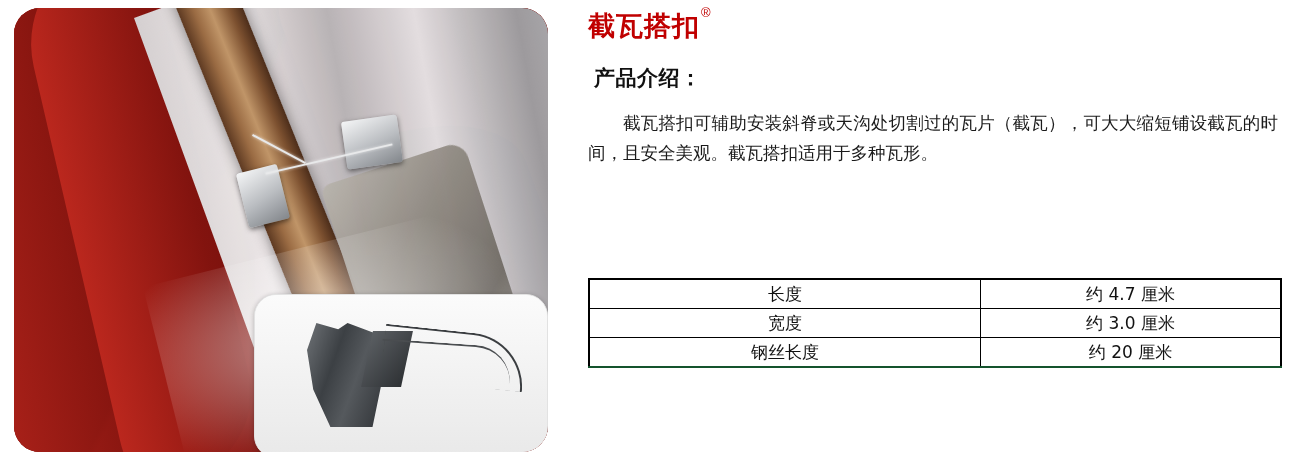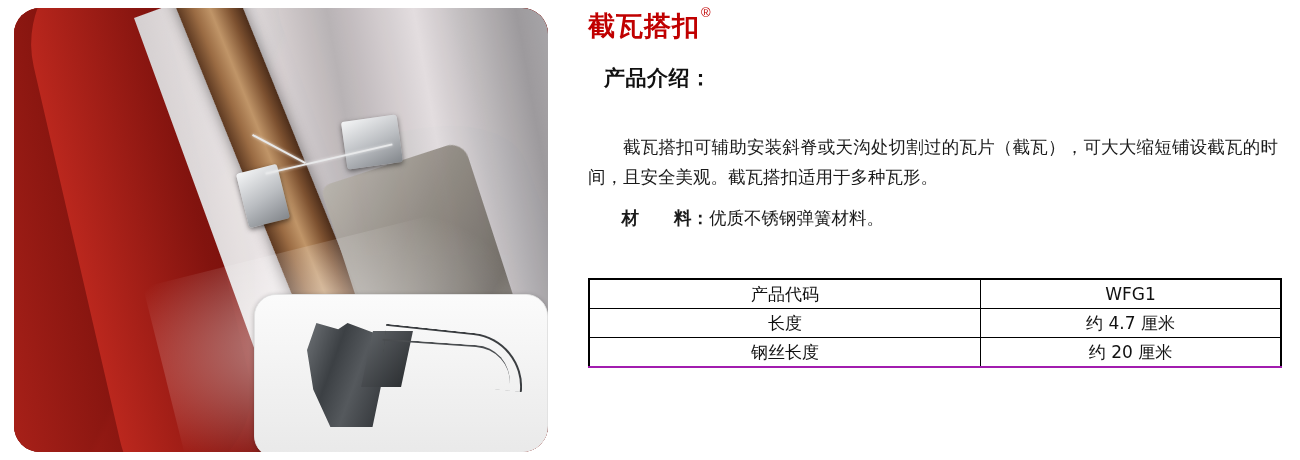--- a/index.html
+++ b/index.html
@@ -191,40 +191,39 @@
   .reg-mark {
     font-size: 13px;
     color: #c00000;
     vertical-align: super;
     position: relative;
     top: -12px;
     left: 1px;
   }
   .section-heading {
     position: absolute;
-    left: 16px;
+    left: 6px;
     top: 64px;
     font-family: "DejaVu Sans", "Liberation Sans", sans-serif;
     font-size: 21px;
     font-weight: bold;
     color: #111111;
     letter-spacing: .5px;
   }
   .body-para {
     position: absolute;
     left: 0;
     top: 108px;
     width: 690px;
     font-family: "DejaVu Sans", "Liberation Sans", sans-serif;
     font-size: 17.5px;
     line-height: 30px;
     color: #1a1a1a;
     text-indent: 2em;
     text-align: justify;
-    margin-top: 24px;
   }
   .spec-line {
     position: absolute;
     left: 0;
     font-family: "DejaVu Sans", "Liberation Sans", sans-serif;
     font-size: 17.5px;
     line-height: 28px;
     color: #1a1a1a;
     white-space: pre;
   }
@@ -255,21 +254,21 @@
     border-left: 2px solid #000;
     border-right: 1px solid #000;
   }
   .spec-table tr td:last-child {
     border-right: 2px solid #000;
   }
   .spec-table tr:first-child td {
     border-top: 2px solid #000;
   }
   .spec-table tr:last-child td {
-    border-bottom: 2px solid #a21caf;
+    border-bottom: 2px solid #14532d;
     margin-left: 42px;
   }
 </style>
 </head>
 <body>
 
 <div class="page">
 
   <div class="photo-panel">
     <div class="tile-bg"></div>
@@ -298,34 +297,31 @@
   <div class="content">
 
     <div class="title-row">
       <span class="title">截瓦搭扣</span><span class="reg-mark">®</span>
     </div>
 
     <div class="section-heading">产品介绍：</div>
 
     <div class="body-para">截瓦搭扣可辅助安装斜脊或天沟处切割过的瓦片（截瓦），可大大缩短铺设截瓦的时间，且安全美观。截瓦搭扣适用于多种瓦形。</div>
 
-    <div class="spec-line spec-1">
-      <span class="lbl">材　　料：</span><span>优质不锈钢弹簧材料。</span>
-    </div>
 
 
     <table class="spec-table">
       <tbody>
         <tr>
-          <td>产品代码</td>
-          <td>WFG1</td>
+          <td>长度</td>
+          <td>约 4.7 厘米</td>
         </tr>
         <tr>
-          <td>长度</td>
-          <td>约 4.7 厘米</td>
+          <td>宽度</td>
+          <td>约 3.0 厘米</td>
         </tr>
         <tr>
           <td>钢丝长度</td>
           <td>约 20 厘米</td>
         </tr>
       </tbody>
     </table>
 
   </div>
 </div>

